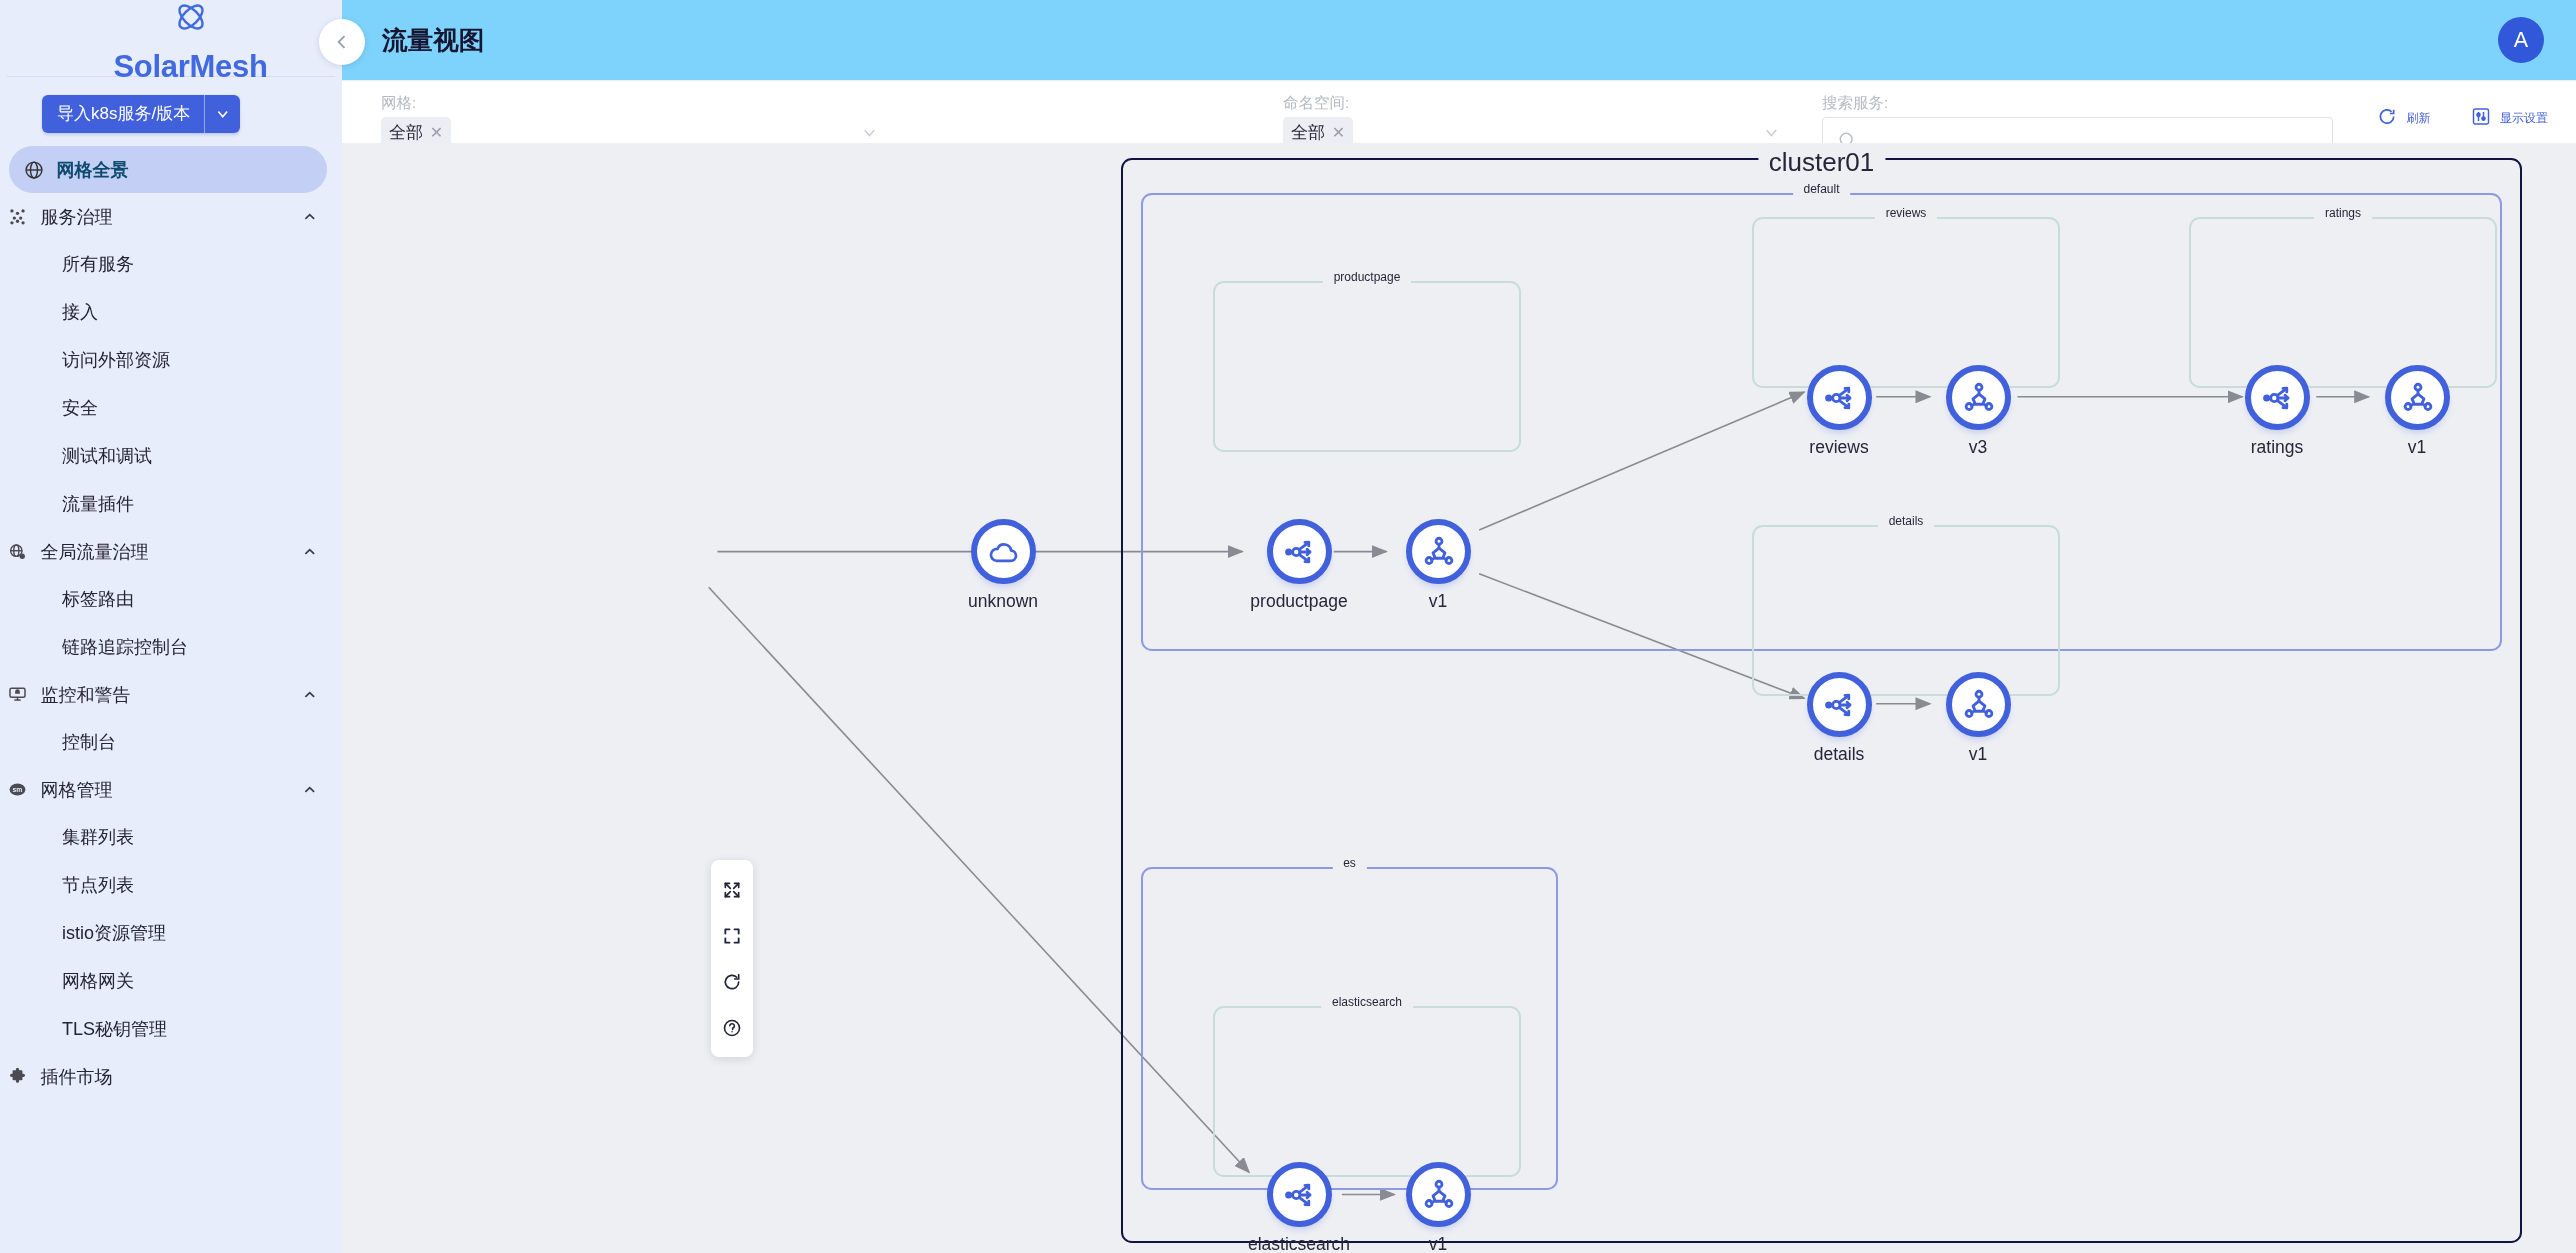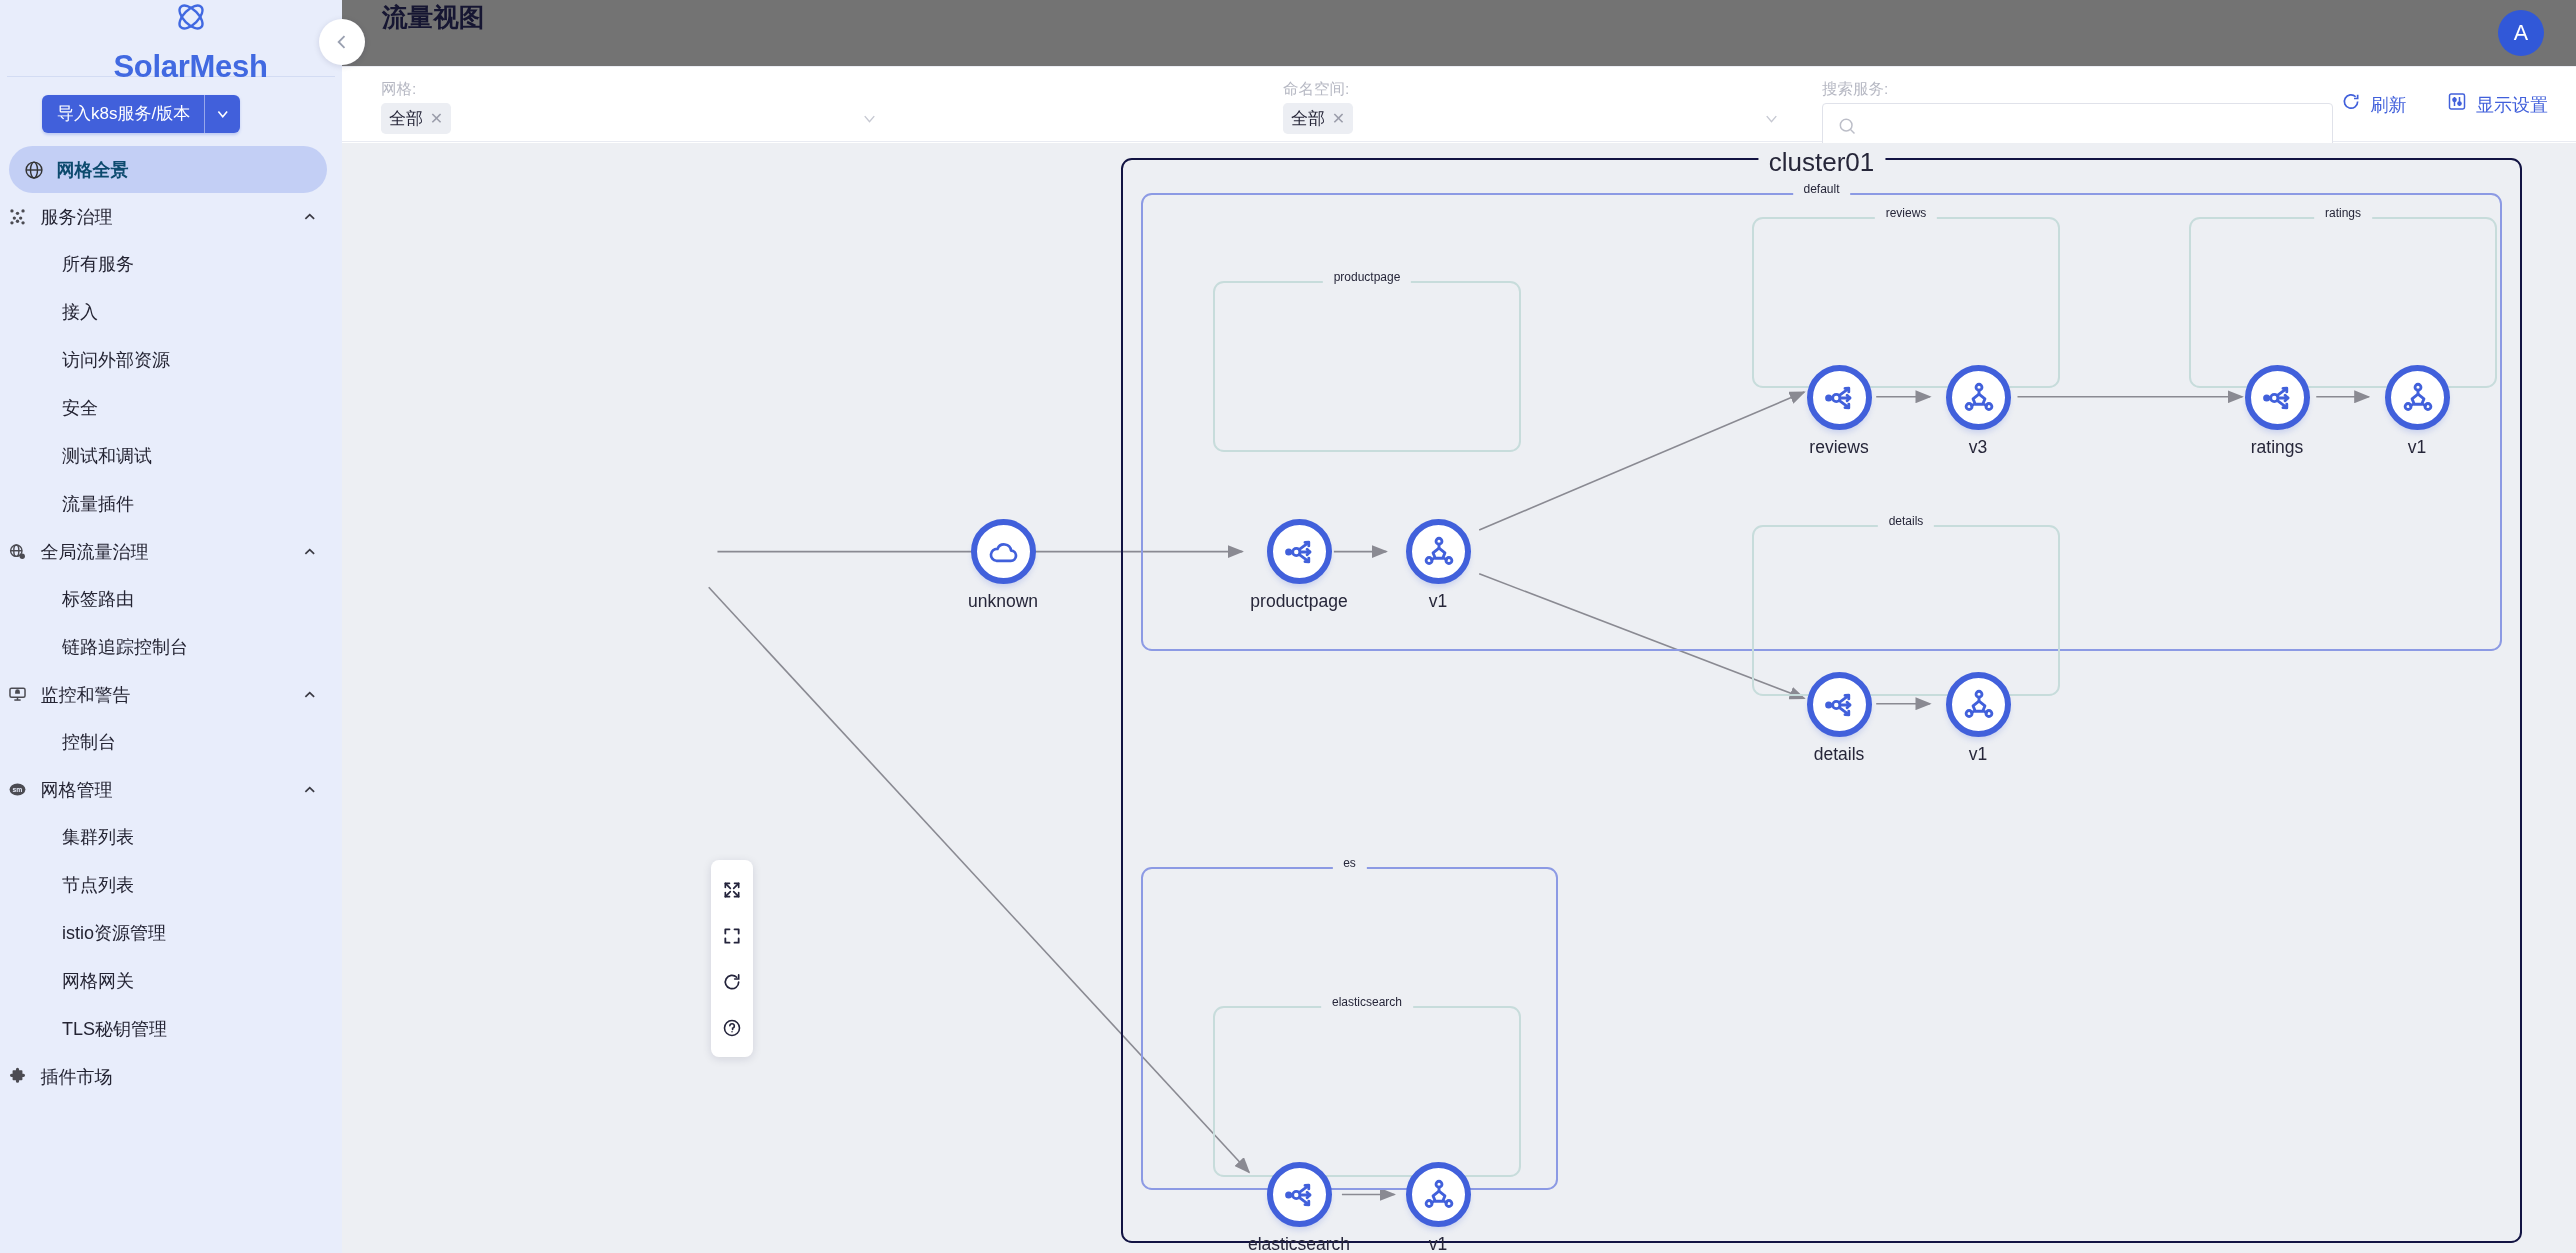--- a/index.html
+++ b/index.html
@@ -74,22 +74,22 @@
   .nav-chevron { margin-left: auto; color: #3b3b44; display:flex; }
   .nav-sub {
     display: flex; align-items: center;
     height: 48px; padding-left: 62px; cursor: pointer;
   }
   .nav-sub span { font-size: 18px; color: #242433; }
 
   
   .main { flex: 1; height: 1253px; background: #fff; position: relative; }
   .topbar {
-    height: 67px; background: #737373;
-    display: flex; align-items: flex-start;
+    height: 81px; background: #7dd3fc;
+    display: flex; align-items: center;
     border-bottom: 0.7px solid #eceef4;
     position: relative;
   }
   .page-title {
     font-size: 25.6px; font-weight: bold; color: #161632;
     margin-left: 40px;
   }
   .avatar {
     position: absolute; right: 32px; top: 50%; transform: translateY(-50%);
     width: 46px; height: 46px; border-radius: 50%;
@@ -139,21 +139,21 @@
     border: 0; outline: 0; font-size: 17px; margin-left: 9.4px;
     width: 100%; font-family: "Liberation Sans", sans-serif;
     background: transparent; color: #262639;
   }
   .topactions {
     position: absolute; right: 28px; top: 50%; transform: translateY(-50%);
     display: flex; align-items: center; gap: 40px;
   }
   .topaction {
     display: flex; align-items: center; gap: 9.4px;
-    color: #4160db; font-size: 18px; cursor: pointer;
+    color: #4160db; font-size: 12px; cursor: pointer;
   }
 
   
   .canvas {
     position: absolute; left: 0; right: 0;
     top: 143px; bottom: 0;
     background: #edeff3; overflow: hidden;
   }
   .canvas svg.edges {
     position: absolute; left: 0; top: 0; width: 100%; height: 100%;

